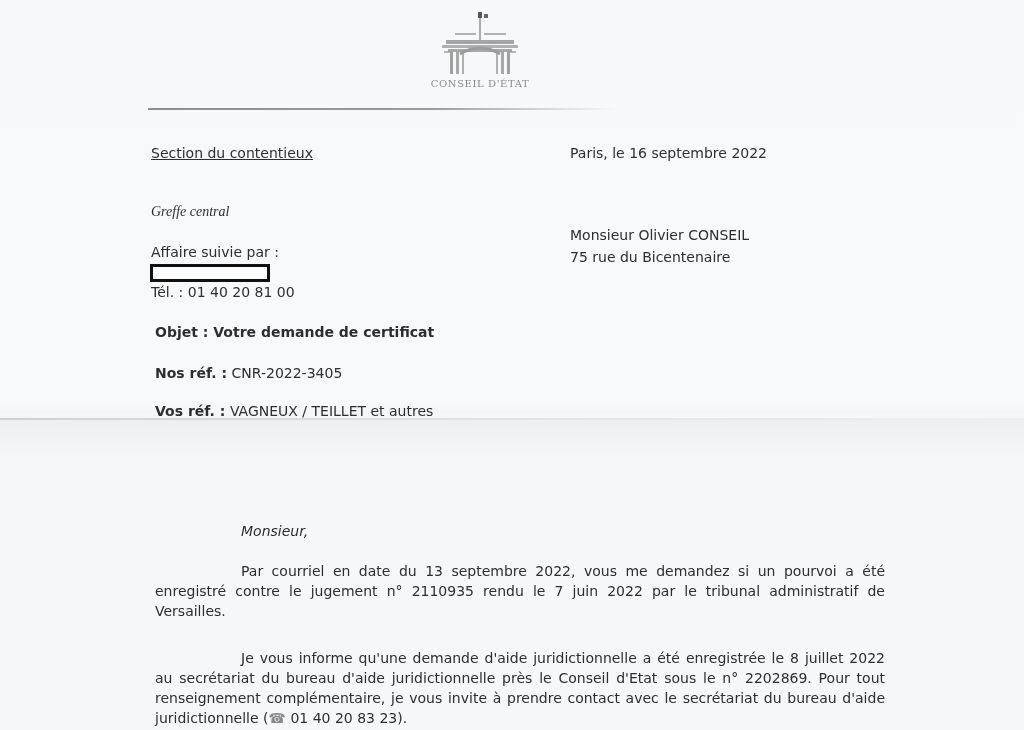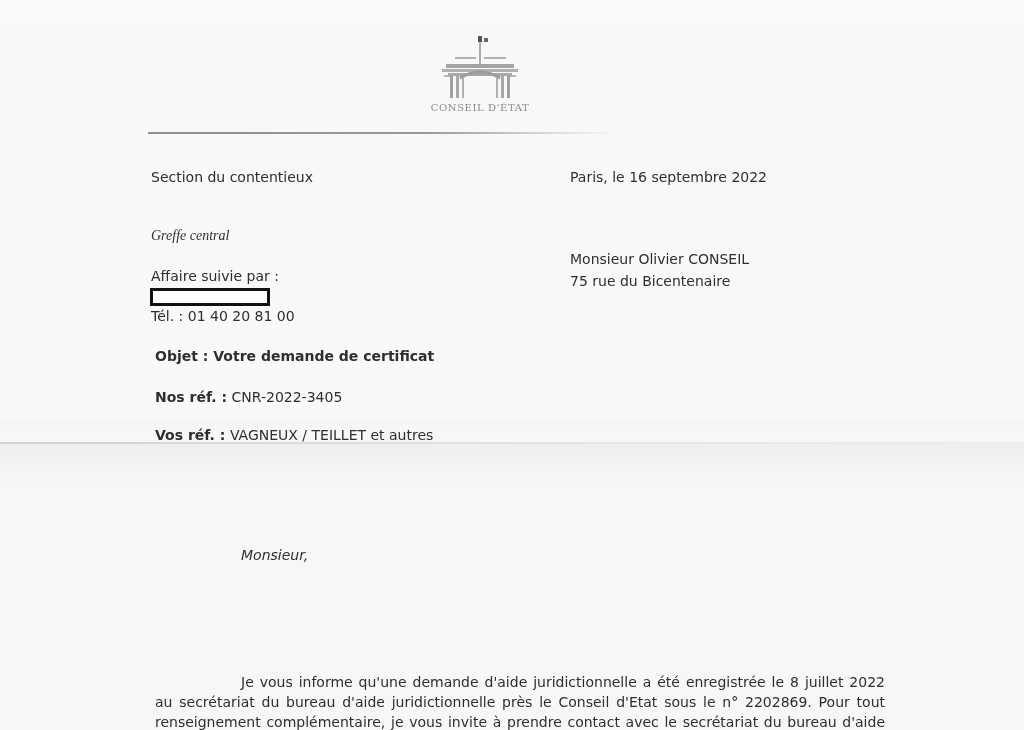--- a/index.html
+++ b/index.html
@@ -12,21 +12,20 @@
       overflow: hidden;
       position: relative;
       background: #f7f9fa;
       font-family: "DejaVu Sans", sans-serif;
       color: #2b2b2b;
     }
     .page {
       position: absolute;
       inset: 0;
       background: linear-gradient(180deg, #f6f8f9 0%, #f8f9fa 55%, #f3f5f6 56.5%, #f5f7f8 57.5%, #f6f7f8 100%);
-      margin-top: 24px;
     }
     .fold {
       position: absolute;
       left: 0;
       top: 418px;
       width: 1024px;
       height: 2px;
       background: linear-gradient(90deg, rgba(170,170,170,0.5), rgba(190,190,190,0.3) 60%, rgba(200,200,200,0.2));
     }
     .fold-shade {
@@ -122,21 +121,21 @@
       <rect x="81" y="44" width="3" height="22" fill="#a8a8a8"></rect>
       <rect x="87" y="44" width="3" height="22" fill="#a0a0a0"></rect>
       <line x1="24" y1="44" x2="30" y2="44" stroke="#a0a0a0" stroke-width="1.5"></line>
       <line x1="90" y1="44" x2="96" y2="44" stroke="#a0a0a0" stroke-width="1.5"></line>
     </svg>
     <div class="logo-text">CONSEIL D'ÉTAT</div>
   </div>
 
   <div class="header-rule"></div>
 
-  <div class="txt" style="left:151px; top:143px;">Section du contentieux</div>
+  <div class="txt" style="left:151px; top:143px;text-decoration:underline;">Section du contentieux</div>
   <div class="txt italic" style="left:151px; top:202px;font-family:Liberation Serif, serif;">Greffe central</div>
   <div class="txt" style="left:151px; top:242px;">Affaire suivie par :</div>
   <div class="redaction"></div>
   <div class="txt" style="left:151px; top:282px;">Tél. : 01 40 20 81 00</div>
 
   <div class="txt" style="left:570px; top:143px;">Paris, le 16 septembre 2022</div>
   <div class="txt" style="left:570px; top:225px;">Monsieur Olivier CONSEIL</div>
   <div class="txt" style="left:570px; top:247px;">75 rue du Bicentenaire</div>
 
   <div class="txt bold" style="left:155px; top:322px;">
@@ -150,16 +149,17 @@
   <div class="txt" style="left:155px; top:401px;">
     <span class="bold">Vos réf. :</span>
     <span>VAGNEUX / TEILLET et autres</span>
   </div>
 
   <div class="fold"></div>
   <div class="fold-shade"></div>
 
   <div class="txt" style="left:241px; top:521px;font-style:italic;">Monsieur,</div>
 
+  <div class="body-text indent" style="top:561px;">Par courriel en date du 13 septembre 2022, vous me demandez si un pourvoi a été enregistré contre le jugement n° 2110935 rendu le 7 juin 2022 par le tribunal administratif de Versailles.</div>
 
   <div class="body-text indent" style="top:648px;"><span>Je vous informe qu'une demande d'aide juridictionnelle a été enregistrée le 8 juillet 2022 au secrétariat du bureau d'aide juridictionnelle près le Conseil d'Etat sous le n° 2202869. Pour tout renseignement complémentaire, je vous invite à prendre contact avec le secrétariat du bureau d'aide juridictionnelle (</span><span class="phone-glyph">☎</span><span> 01 40 20 83 23).</span></div>
 
 </div>
 
 </body></html>

